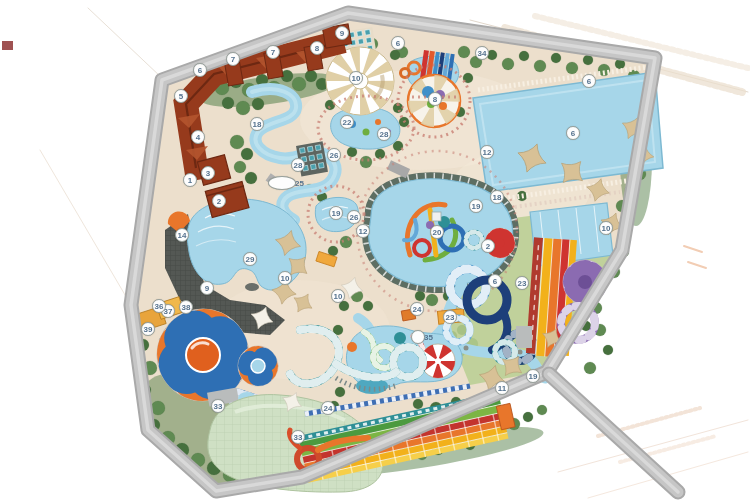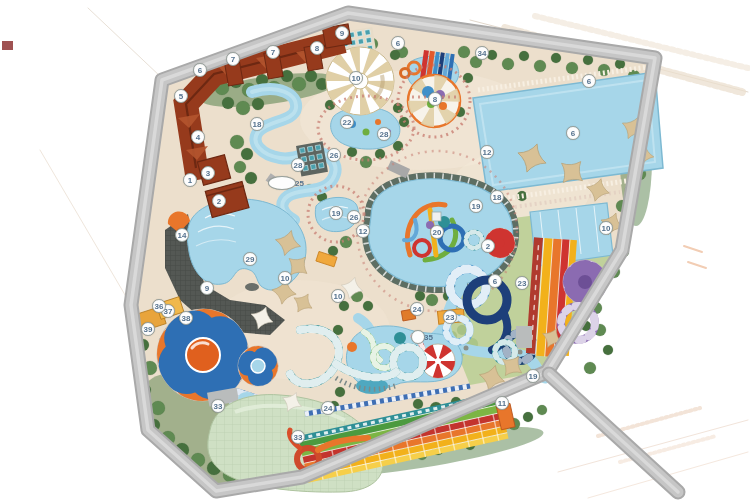--- a/index.html
+++ b/index.html
@@ -535,22 +535,22 @@
       <div class="marker" style="left: 497px; top: 197px;">18</div>
       <div class="marker" style="left: 437px; top: 232px;">20</div>
       <div class="marker" style="left: 488px; top: 246px;">2</div>
       <div class="marker" style="left: 606px; top: 228px;">10</div>
       <div class="marker" style="left: 495px; top: 281px;">6</div>
       <div class="marker" style="left: 522px; top: 283px;">23</div>
       <div class="marker" style="left: 417px; top: 309px;">24</div>
       <div class="marker" style="left: 450px; top: 317px;">23</div>
       <div class="marker" style="left: 418px; top: 337px; padding-left: 12px;">35</div>
       <div class="marker" style="left: 533px; top: 376px;">19</div>
-      <div class="marker" style="left: 502px; top: 403px;">11</div>
+      <div class="marker" style="left: 502px; top: 388px;">11</div>
       <div class="marker" style="left: 168px; top: 296px; margin-top: 8px;">37</div>
       <div class="marker" style="left: 159px; top: 306px;">36</div>
-      <div class="marker" style="left: 136px; top: 318px; margin-left: 43px;">38</div>
+      <div class="marker" style="left: 136px; top: 307px; margin-left: 43px;">38</div>
       <div class="marker" style="left: 148px; top: 329px;">39</div>
       <div class="marker" style="left: 218px; top: 406px;">33</div>
       <div class="marker" style="left: 328px; top: 408px;">24</div>
       <div class="marker" style="left: 298px; top: 437px;">33</div>
     </div>
 </div>
 
 </body></html>

